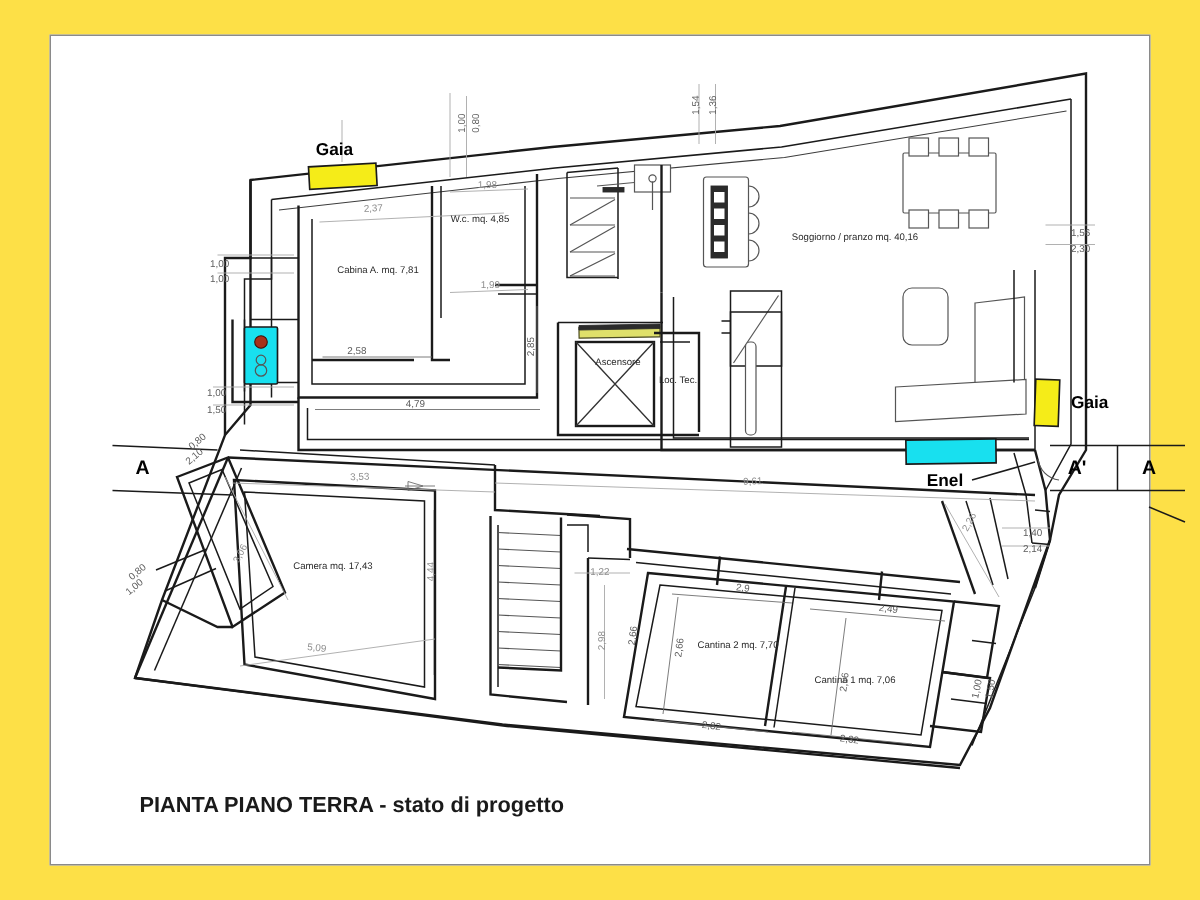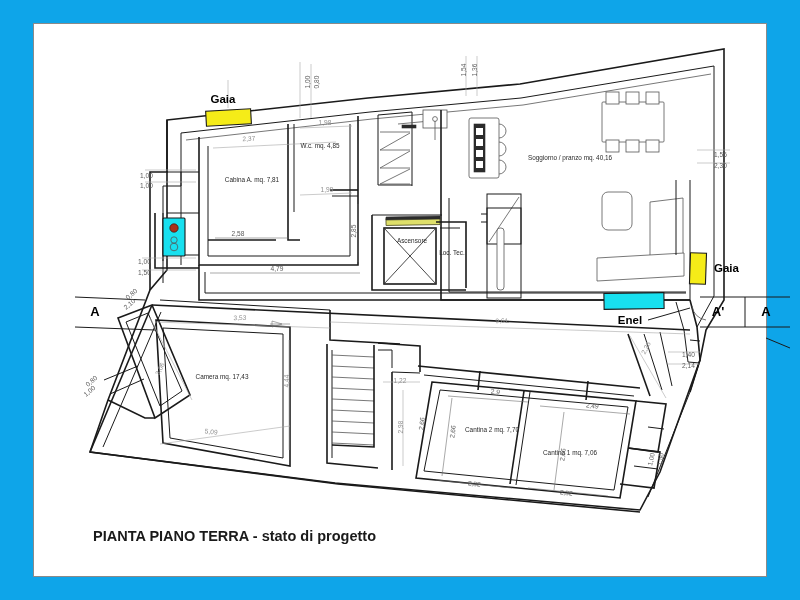--- a/index.html
+++ b/index.html
@@ -5,21 +5,21 @@
   html, body {
     margin: 0;
     padding: 0;
     background: #ffffff;
     font-family: "Liberation Sans", sans-serif;
   }
   #page {
     position: relative;
     width: 800px;
     height: 600px;
-    background: #0ea5e9;
+    background: #fde047;
     overflow: hidden;
   }
   #plan-frame {
     position: absolute;
     left: 33px;
     top: 23px;
     width: 734px;
     height: 554px;
     border: 1px solid #8a8a8a;
     background: #ffffff;

